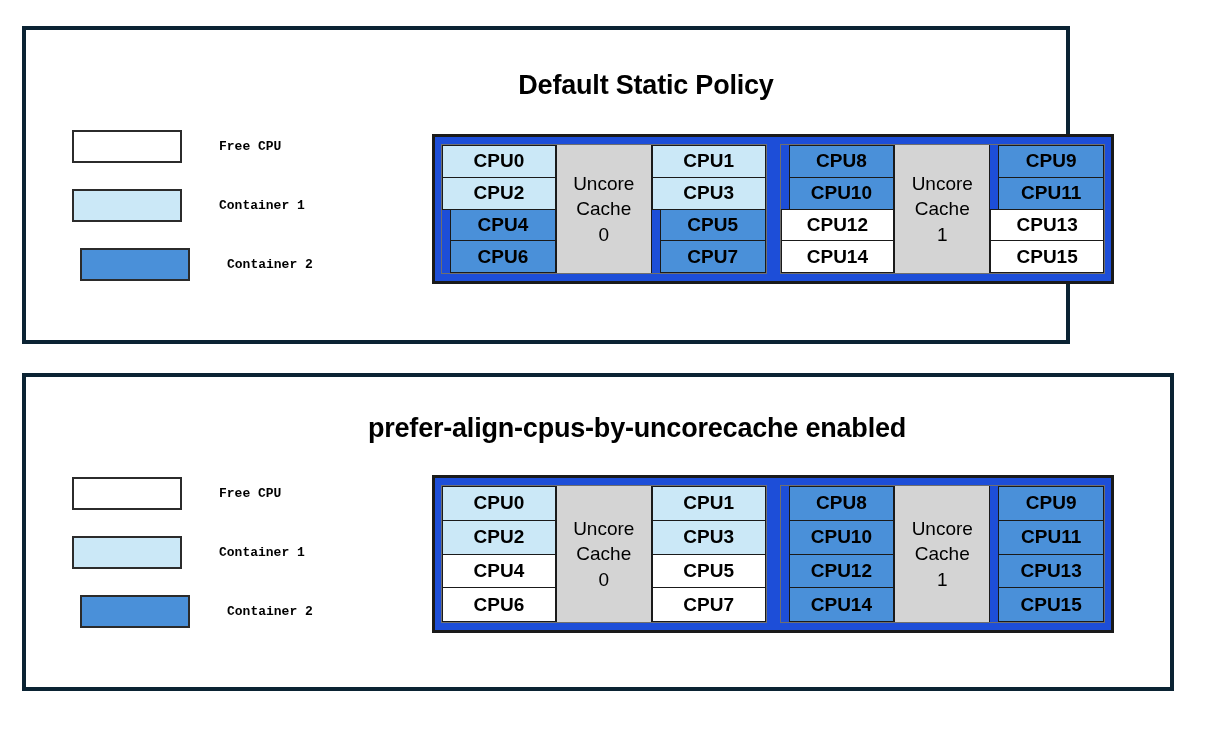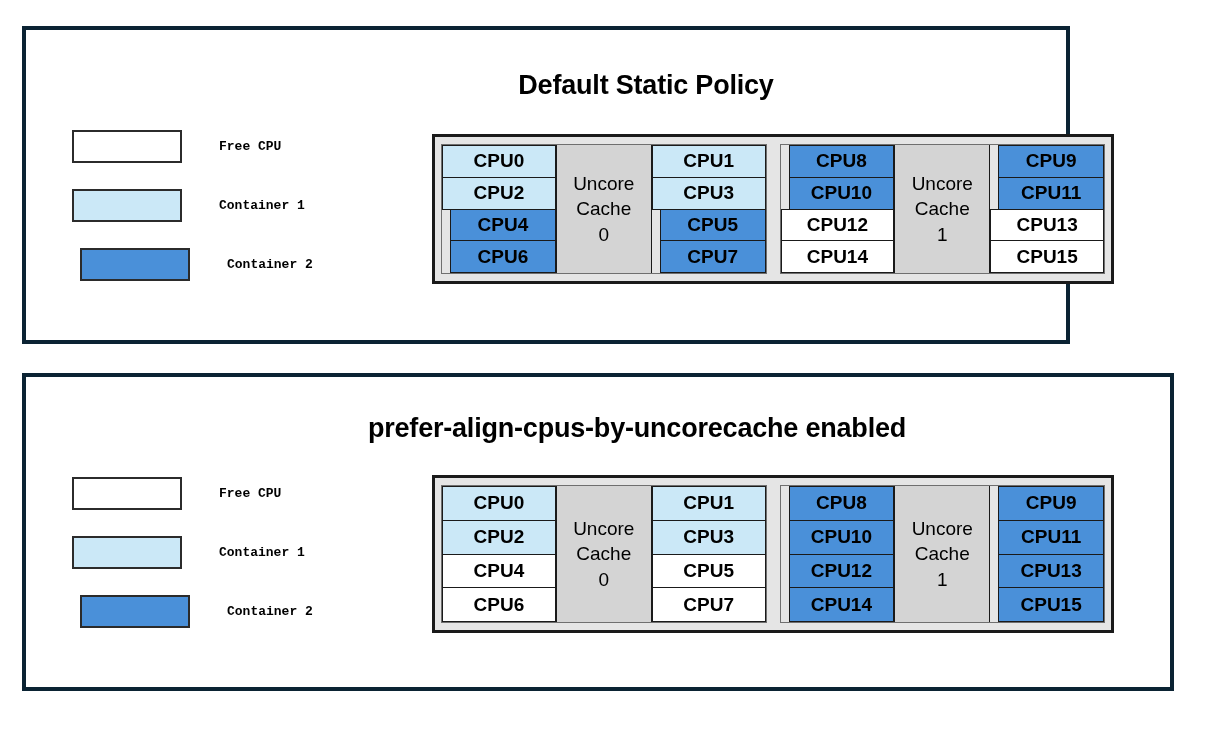--- a/index.html
+++ b/index.html
@@ -71,21 +71,21 @@
     font-weight: bold;
     color: #000000;
     white-space: nowrap;
     font-family: Liberation Mono, monospace;
   }
 
   
   .chip {
     position: absolute;
     border: 3px solid #1a1a1a;
-    background: #e5e5e5;
+    background: #1d4ed8;
     box-sizing: border-box;
     padding: 7px 6px;
     display: flex;
     flex-direction: row;
     align-items: stretch;
   }
   #chip-top    { left: 406px; top: 104px; width: 682px; height: 150px; }
   #chip-bottom { left: 406px; top: 98px;  width: 682px; height: 158px; }
 
   .cache-group {

